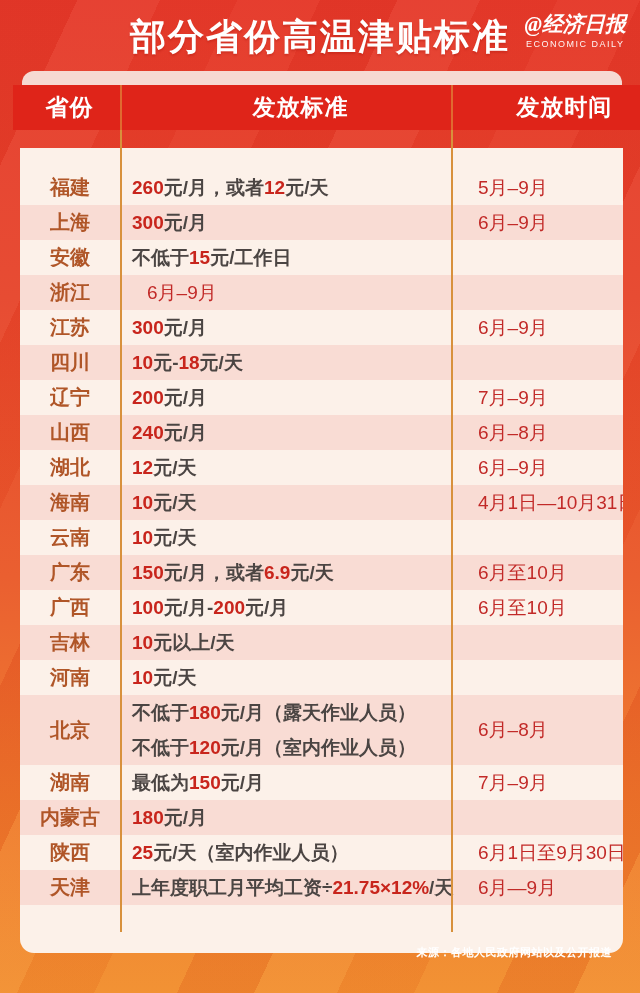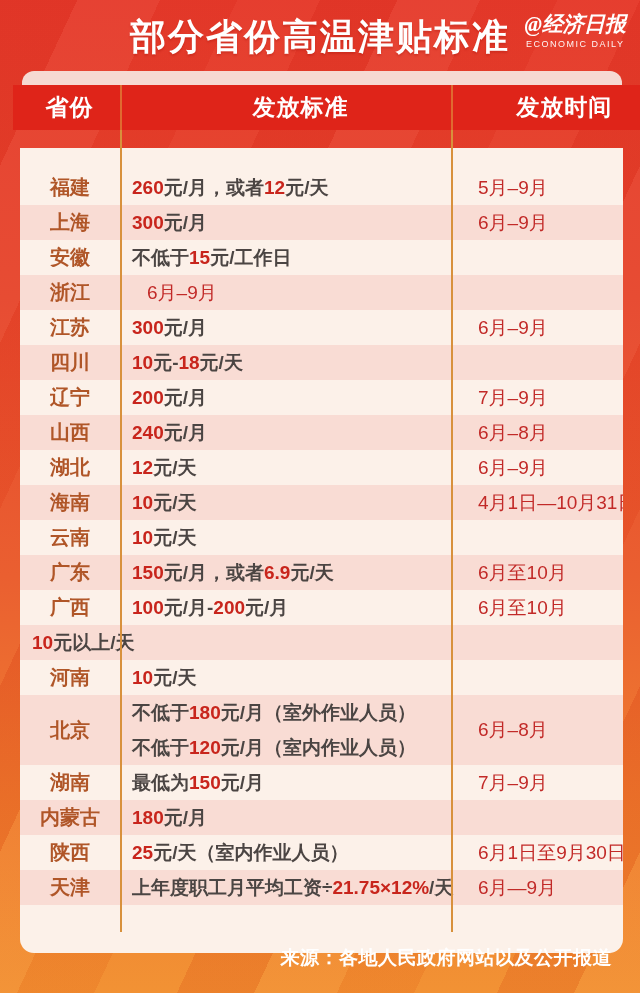--- a/index.html
+++ b/index.html
@@ -61,21 +61,21 @@
   .cell-standard .num{ color:#c8251c; font-weight:bold; }
   .cell-period{ padding-left:27px; color:#c22a28; font-weight:normal; font-size:19px; white-space:nowrap; }
 
   .sep{ position:absolute; top:85px; height:847px; width:2px; z-index:5;
         background:linear-gradient(180deg,#e06a30 0 45px,#d8913c 45px 100%); }
   .sep1{ left:120px; }
   .sep2{ left:451px; }
 
   .source{
     position:absolute; top:945px; right:28px; z-index:5;
-    color:#ffffff; font-size:19px; font-weight:600; letter-spacing:0.5px;
+    color:#ffffff; font-size:11px; font-weight:600; letter-spacing:0.5px;
   }
 </style>
 </head>
 <body>
 
 <div class="page">
 
   <div class="logo">
     <div class="logo-script">@经济日报</div>
     <div class="logo-sub">ECONOMIC DAILY</div>
@@ -174,36 +174,37 @@
         <div class="cell-period">6月至10月</div>
       </div>
       <div class="row light">
         <div class="cell-province">广西</div>
         <div class="cell-standard">
           <div class="line"><span class="num">100</span><span class="txt">元/月-</span><span class="num">200</span><span class="txt">元/月</span></div>
         </div>
         <div class="cell-period">6月至10月</div>
       </div>
       <div class="row pink">
+        <div class="cell-province">吉林</div>
         <div class="cell-standard">
           <div class="line"><span class="num">10</span><span class="txt">元以上/天</span></div>
         </div>
         <div class="cell-period"></div>
       </div>
       <div class="row light">
         <div class="cell-province">河南</div>
         <div class="cell-standard">
           <div class="line"><span class="num">10</span><span class="txt">元/天</span></div>
         </div>
         <div class="cell-period"></div>
       </div>
       <div class="row pink">
         <div class="cell-province">北京</div>
         <div class="cell-standard">
-          <div class="line"><span class="txt">不低于</span><span class="num">180</span><span class="txt">元/月（室外作业人员）</span></div>
+          <div class="line"><span class="txt">不低于</span><span class="num">180</span><span class="txt">元/月（露天作业人员）</span></div>
           <div class="line"><span class="txt">不低于</span><span class="num">120</span><span class="txt">元/月（室内作业人员）</span></div>
         </div>
         <div class="cell-period">6月–8月</div>
       </div>
       <div class="row light">
         <div class="cell-province">湖南</div>
         <div class="cell-standard">
           <div class="line"><span class="txt">最低为</span><span class="num">150</span><span class="txt">元/月</span></div>
         </div>
         <div class="cell-period">7月–9月</div>

